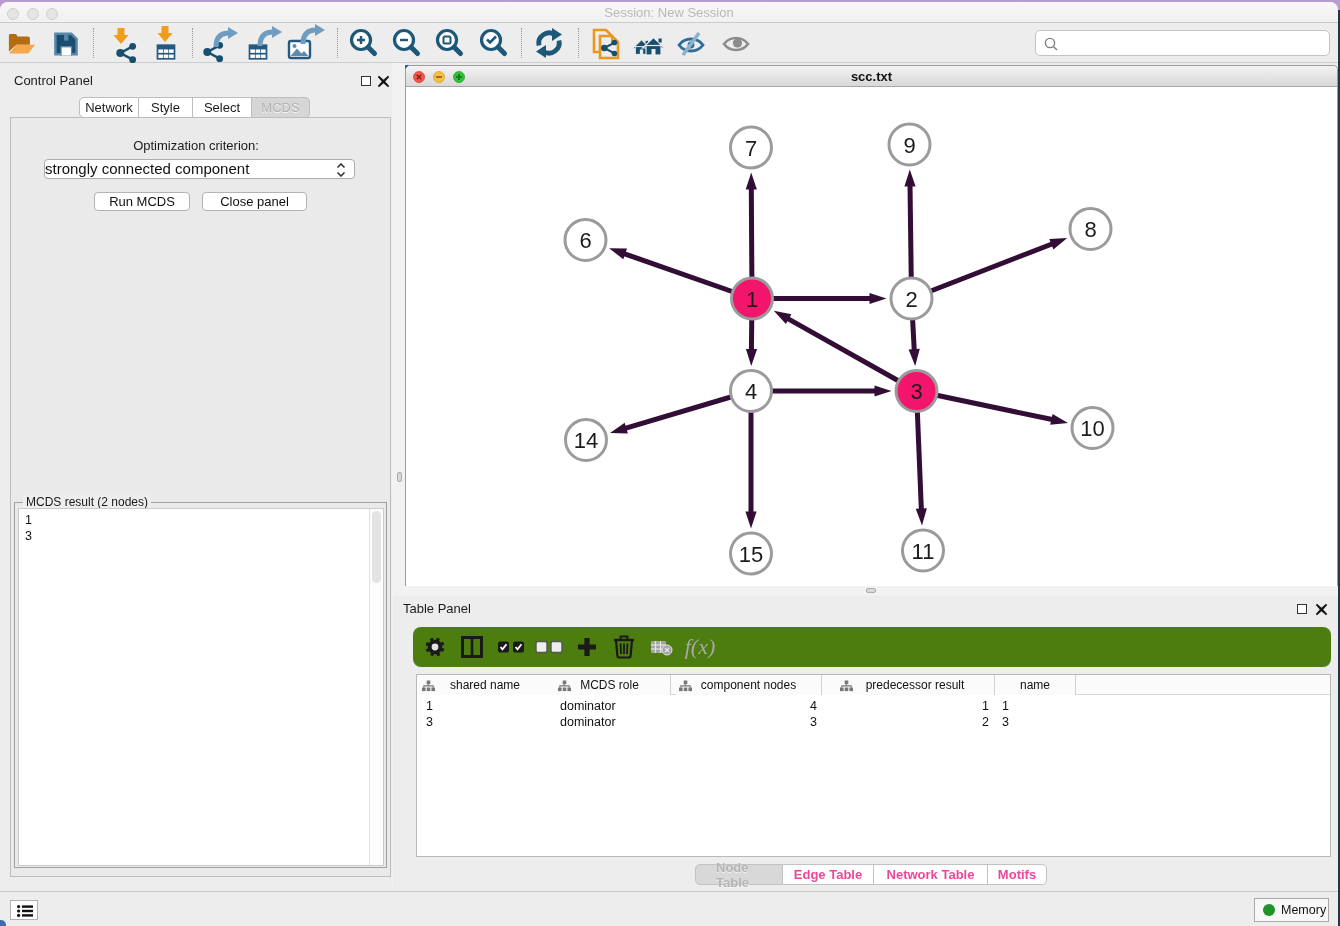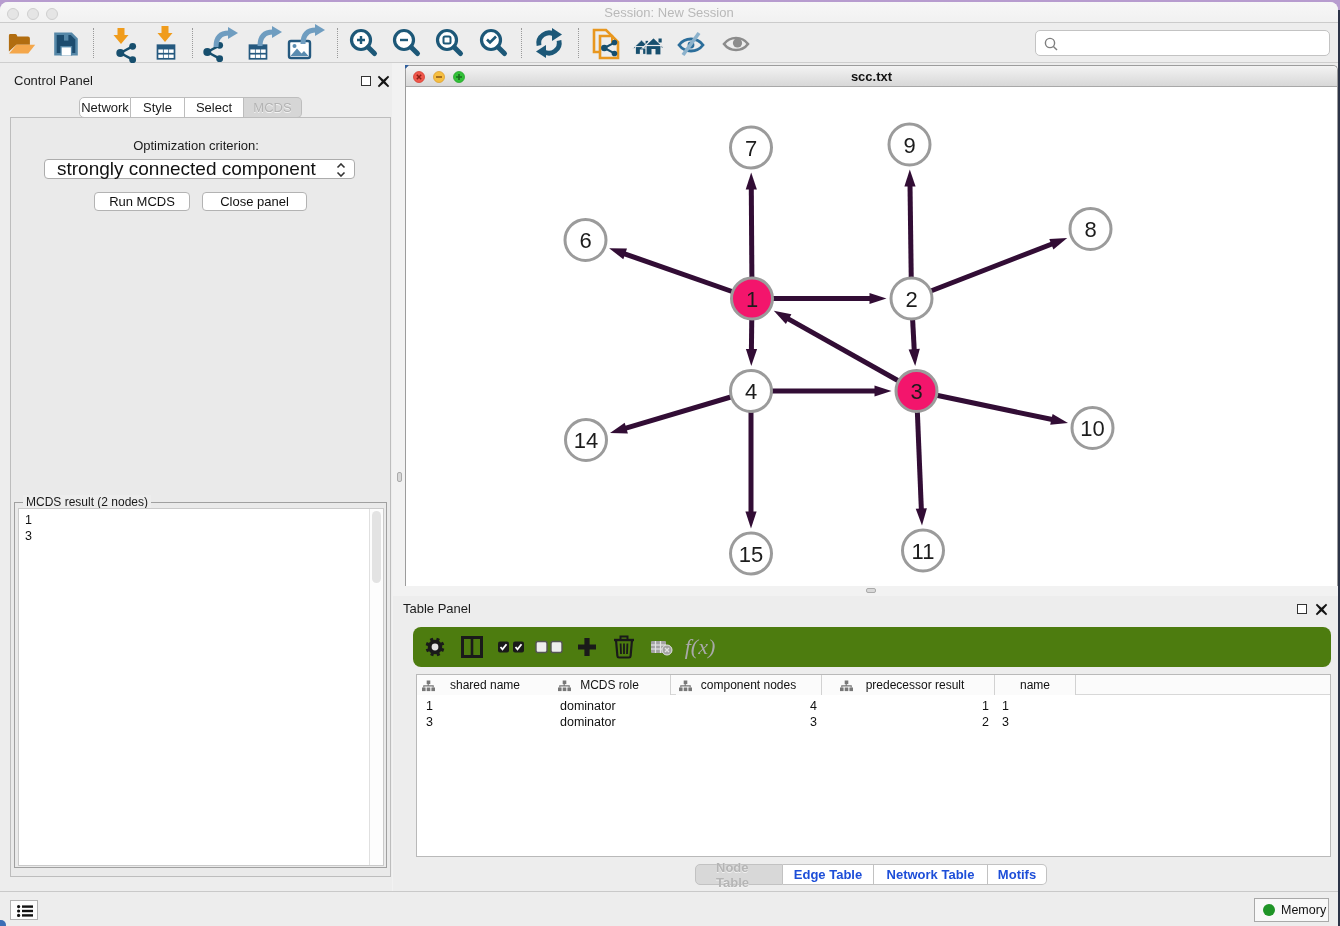--- a/index.html
+++ b/index.html
@@ -22,21 +22,21 @@
   .closeIco { font-size:14px; color:#111; font-weight:bold; line-height:12px; }
   #cpTabs { left:79px; top:34px; height:21px; display:flex; font-size:13px; }
   #cpTabs .tab { border:1px solid #bdbdbd; border-left:none; background:#fff; color:#1a1a1a;
      display:flex; align-items:center; justify-content:center; height:21px; }
   #cpTabs .tab:first-child { border-left:1px solid #bdbdbd; border-radius:5px 0 0 5px; }
   #cpTabs .tab:last-child { border-radius:0 5px 5px 0; }
   #cpTabs .tab.sel { background:#d6d6d6; color:#b3b3b3; text-shadow:0 1px 0 #f4f4f4; }
   #cpBody { left:10px; top:54px; width:381px; height:760px; border:1px solid #bdbdbd; background:#eaeaea; }
   #optLabel { left:0; top:75px; width:100%; text-align:center; font-size:13px; color:#1a1a1a; }
   #combo { left:44px; top:96px; width:311px; height:20px; background:#fff; border:1px solid #acacac; border-radius:4px;
-     font-size:19px; color:#111; line-height:18px; padding-left:12px; }
+     font-size:15px; color:#111; line-height:18px; }
   .btn { height:19px; background:#fff; border:1px solid #b3b3b3; border-radius:4px; font-size:13px; color:#111;
      display:flex; align-items:center; justify-content:center; }
   #fset { left:14px; top:439px; width:373px; height:366px; border:1px solid #a0a0a0; }
   #fsetLegend { left:8px; top:-8px; background:#ededed; padding:0 3px; font-size:12px; color:#1a1a1a; }
   #fsetArea { left:3px; top:5px; width:366px; height:358px; background:#fff; border:1px solid #cacaca; }
   #fsetText { left:6px; top:3px; font-size:12.5px; color:#111; line-height:16px; }
   
   #vsplit { left:392px; top:61px; width:13px; height:828px; background:#f2f2f2; }
   #vgrip { left:397px; top:470px; width:5px; height:10px; background:#d8d8d8; border:1px solid #ababab; border-radius:2px;}
   #hsplit { left:405px; top:584px; width:933px; height:10px; background:#f2f2f2; }
@@ -51,21 +51,21 @@
   #tpanel { left:393px; top:594px; width:945px; height:297px; background:#ededed; }
   #tpTitle { left:10px; top:5px; font-size:13px; color:#1c1c1c; }
   #ttoolbar { left:20px; top:31px; width:918px; height:40px; background:#4d7c0f; border-radius:8px; }
   #ttable { left:23px; top:78px; width:915px; height:183px; background:#fff; border:1px solid #b9b9b9; }
   .th { top:0; height:20px; border-right:1px solid #d2d2d2; font-size:12px; color:#111;
      display:flex; align-items:center; justify-content:center; background:#fbfbfb; }
   #thead { left:0; top:0; width:100%; height:20px; background:#fbfbfb; border-bottom:1px solid #d8d8d8; }
   .td { font-size:12.5px; color:#111; line-height:16px; }
   
   #btabs { left:302px; top:268px; height:21px; display:flex; font-size:13px; font-weight:bold; }
-  #btabs .tab { border:1px solid #c2c2c2; border-left:none; background:#fff; color:#1d4ed8;
+  #btabs .tab { border:1px solid #c2c2c2; border-left:none; background:#fff; color:#ec4899;
      display:flex; align-items:center; justify-content:center; }
   #btabs .tab:first-child { border-left:1px solid #c2c2c2; border-radius:5px 0 0 5px;padding-left:20px; }
   #btabs .tab:last-child { border-radius:0 5px 5px 0; }
   #btabs .tab.sel { background:#d8d8d8; color:#b5b5b5; text-shadow:0 1px 0 #f2f2f2; }
   
   #status { left:0; top:889px; width:1338px; height:35px; background:#ededed; border-top:1px solid #c9c9c9; }
   #listbtn { left:10px; top:8px; width:28px; height:20px; background:#fdfdfd; border:1px solid #b2b2b2; }
   #membtn { left:1254px; top:6px; width:75px; height:24px; background:#f8f8f8; border:1px solid #a9a9a9;
      font-size:12.5px; color:#111; display:flex; align-items:center; }
 </style>
@@ -227,21 +227,21 @@
         </svg>
       </div>
   </div>
   <div class="abs" id="cpanel">
     <div class="abs" id="cpTitle">Control Panel</div>
     <div class="abs floatIco" style="left:361px; top:13px;"></div>
     <div class="abs closeIco" style="left:377px; top:12px;"><svg width="13" height="13" viewBox="0 0 13 13">
           <path d="M2,0.8 L6.5,4.8 L11,0.8 L12.2,2 L8.2,6.5 L12.2,11 L11,12.2 L6.5,8.2 L2,12.2 L0.8,11 L4.8,6.5 L0.8,2 Z" fill="#141414"></path>
         </svg></div>
     <div class="abs" id="cpTabs">
-      <div class="tab" style="width:52px">Network</div>
+      <div class="tab" style="width:60px">Network</div>
       <div class="tab" style="width:54px">Style</div>
       <div class="tab" style="width:59px">Select</div>
       <div class="tab sel" style="width:58px">MCDS</div>
     </div>
     <div class="abs" id="cpBody"></div>
     <div class="abs" id="optLabel">Optimization criterion:</div>
     <div class="abs" id="combo">strongly connected component
       <svg class="abs" style="right:8px; top:3px;" width="10" height="14" viewBox="0 0 10 14">
         <path d="M1.5,4.5 L5,1 L8.5,4.5 M1.5,9.5 L5,13 L8.5,9.5" fill="none" stroke="#333" stroke-width="1.6"></path>
       </svg>

